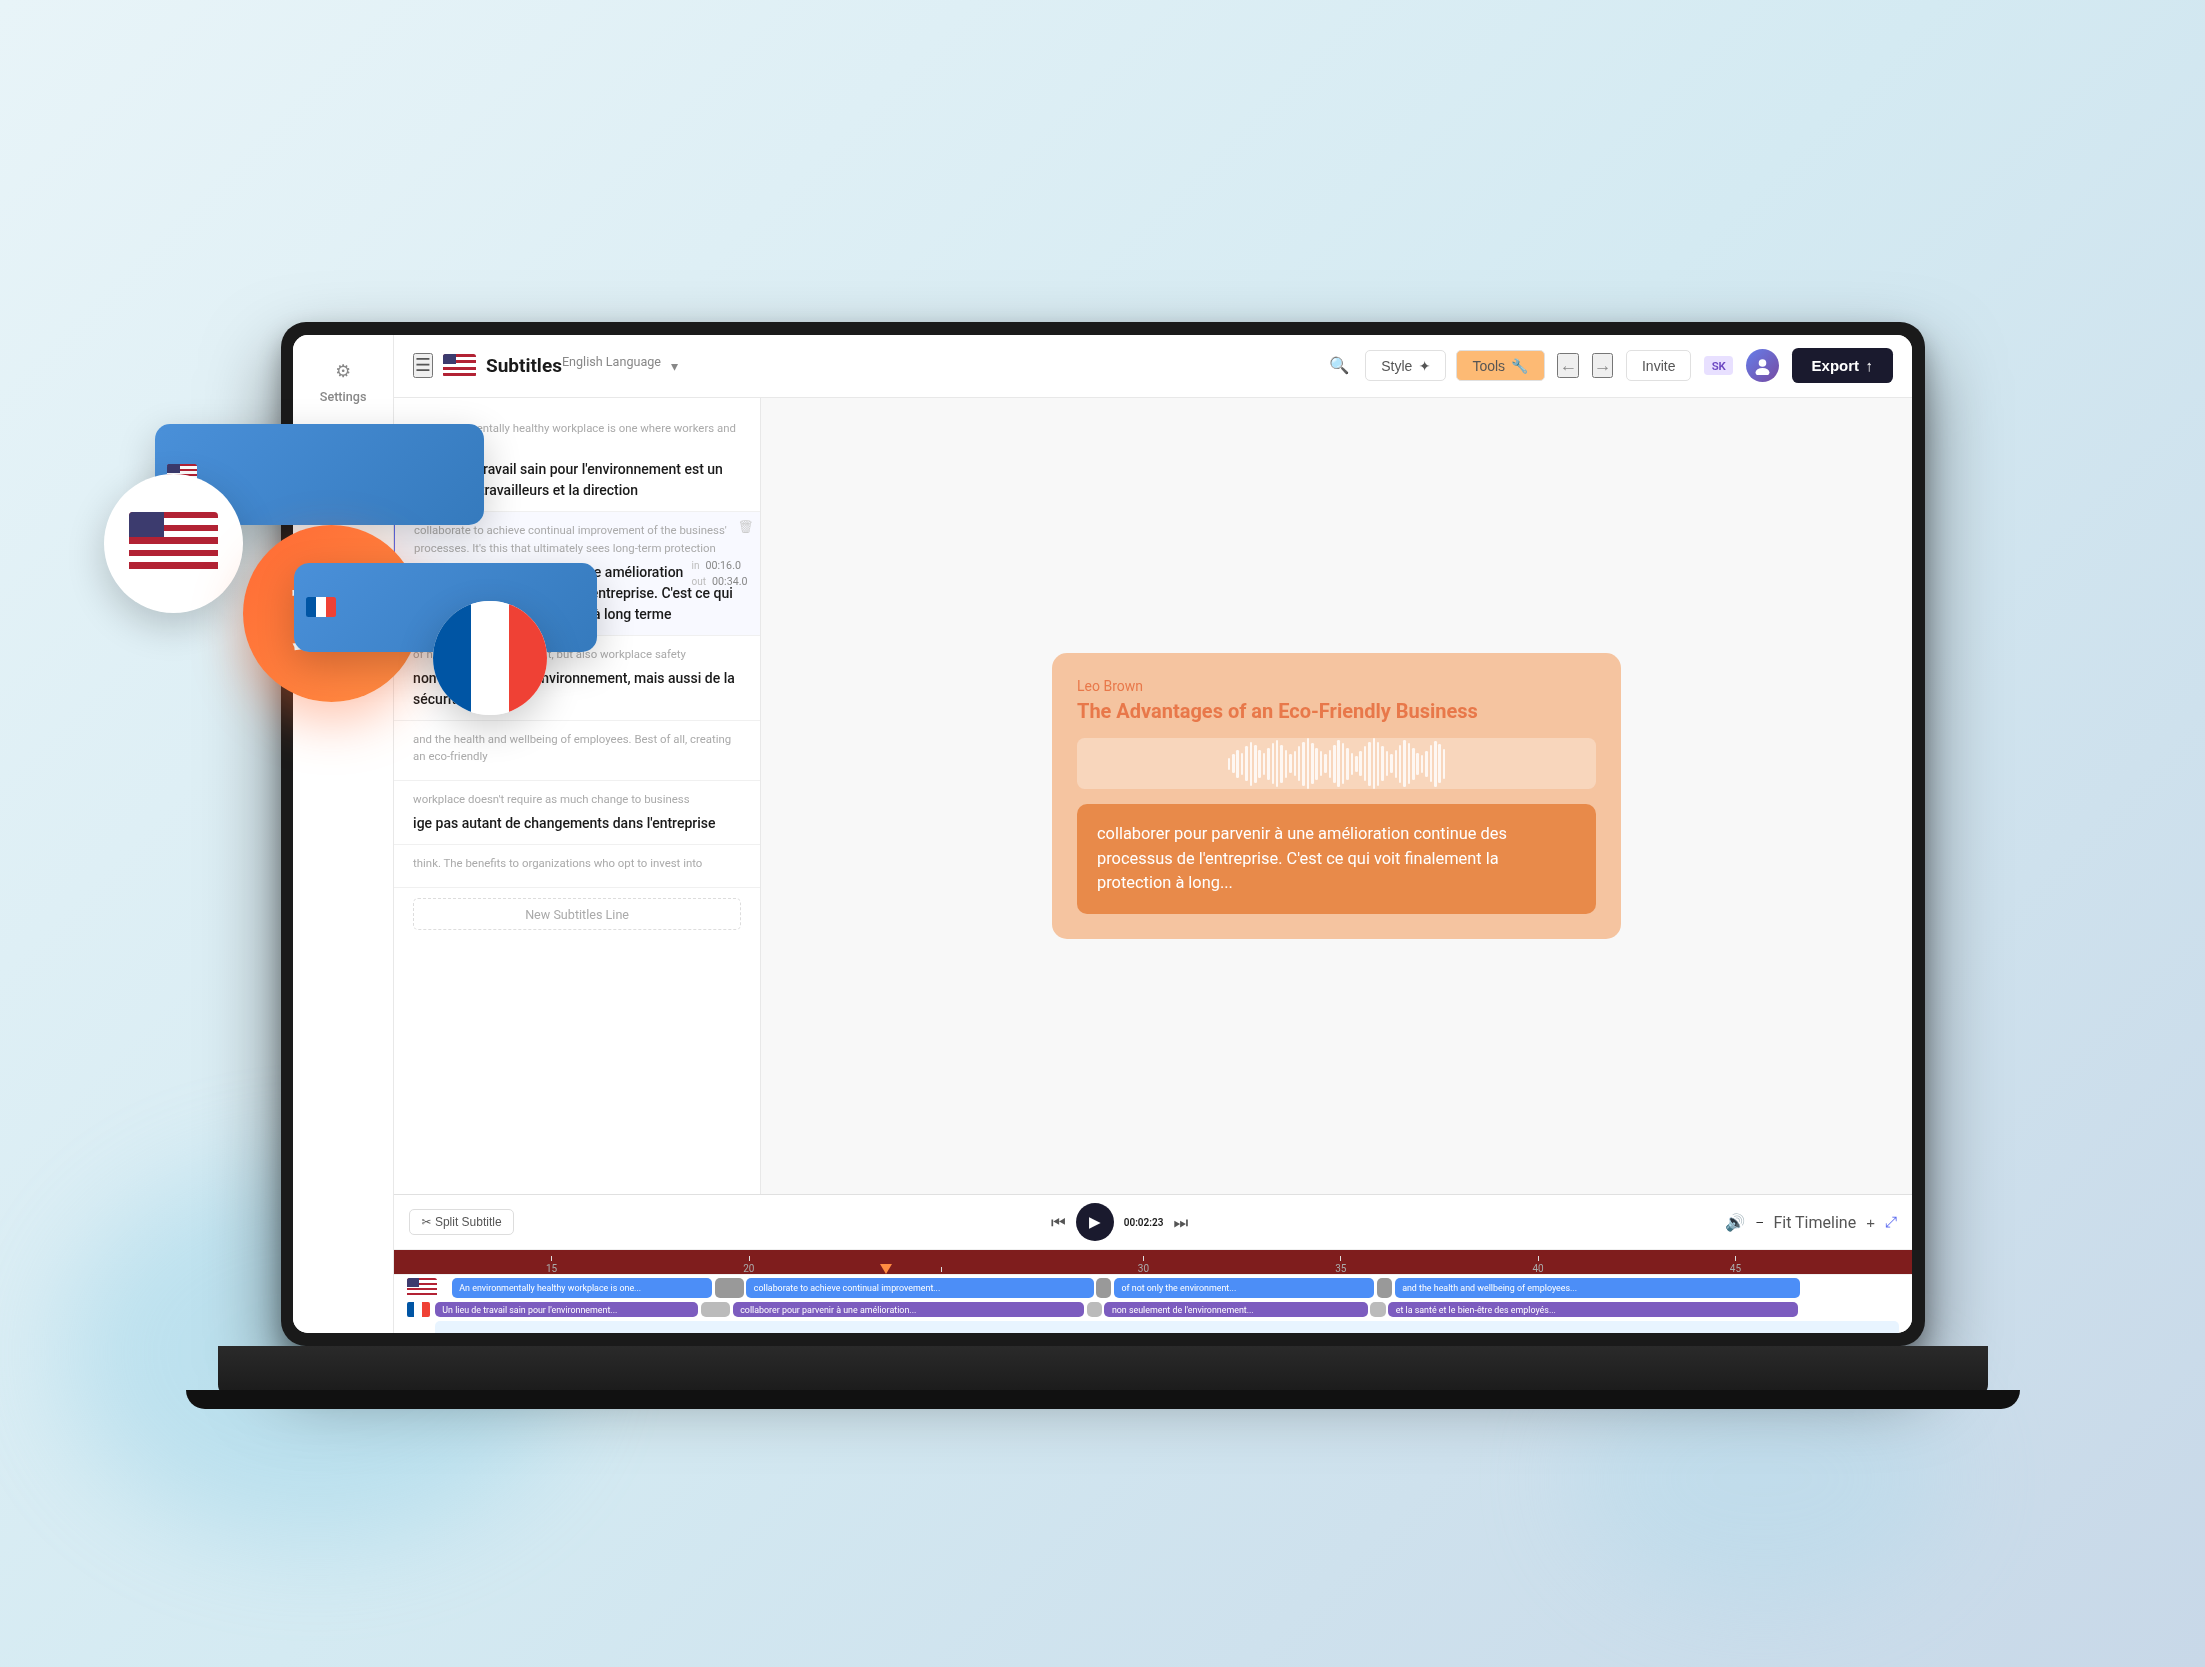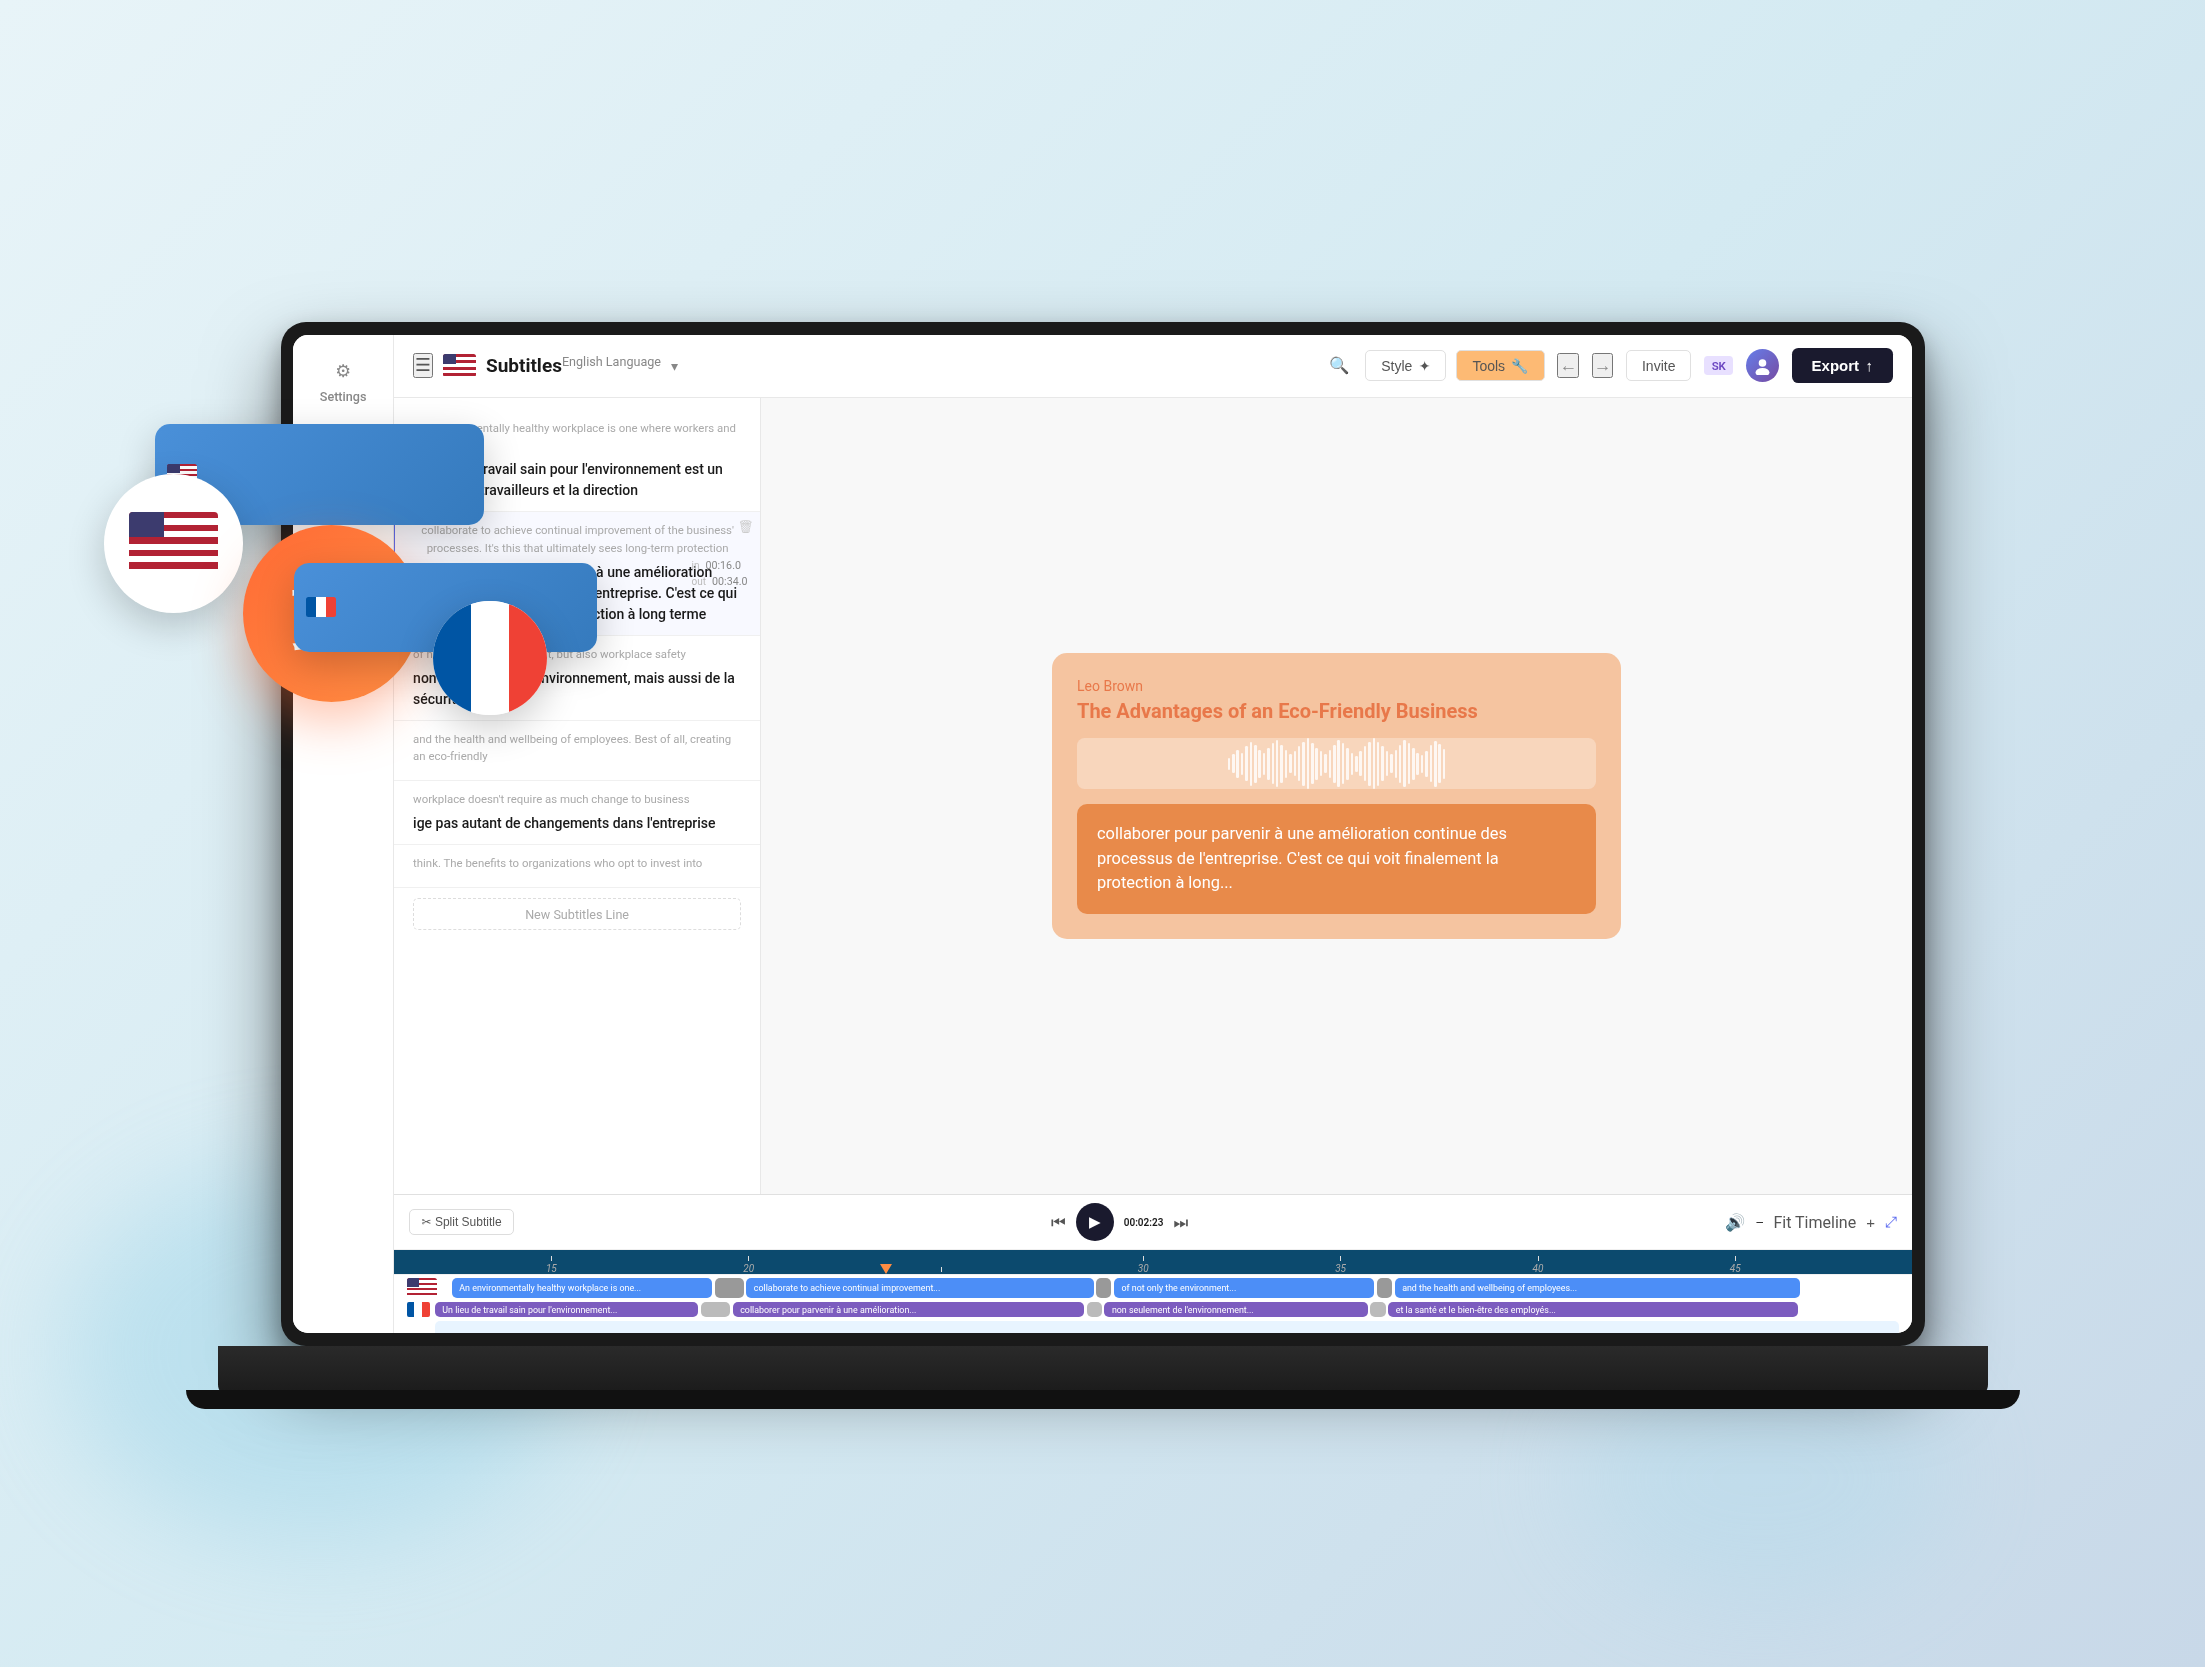--- a/index.html
+++ b/index.html
@@ -549,22 +549,21 @@
     }
 
     
     .timeline-ruler {
       display: flex;
       align-items: flex-end;
       padding: 0 12.6px;
       height: 25px;
       border-bottom: 0.6px solid #f0f0f0;
       position: relative;
-      background: #0c4a6e;
-      font-style: italic;
+      background: #7f1d1d;
     }
 
     .ruler-marker {
       display: flex;
       flex-direction: column;
       align-items: center;
       font-size: 10px;
       color: #aaa;
       position: absolute;
       bottom: 0;
@@ -840,21 +839,21 @@
 
           <div class="content-area">
 
             <div class="subtitles-panel">
 
               <div class="subtitle-block">
                 <div class="subtitle-original">An environmentally healthy workplace is one where workers and management</div>
                 <div class="subtitle-translated">Un lieu de travail sain pour l'environnement est un lieu où les travailleurs et la direction</div>
               </div>
 
-              <div class="subtitle-block active" style="position:relative;text-align:center;">
+              <div class="subtitle-block active" style="position:relative;">
                 <div class="subtitle-original">collaborate to achieve continual improvement of the business' processes. It's this that ultimately sees long-term protection</div>
                 <div class="subtitle-translated">collaborer pour parvenir à une amélioration continue des processus de l'entreprise. C'est ce qui voit finalement la protection à long terme</div>
                 <div class="subtitle-timing">
                   <div class="timing-row">
                     <span class="timing-label">in</span>
                     <span>00:16.0</span>
                   </div>
                   <div class="timing-row">
                     <span class="timing-label">out</span>
                     <span>00:34.0</span>

